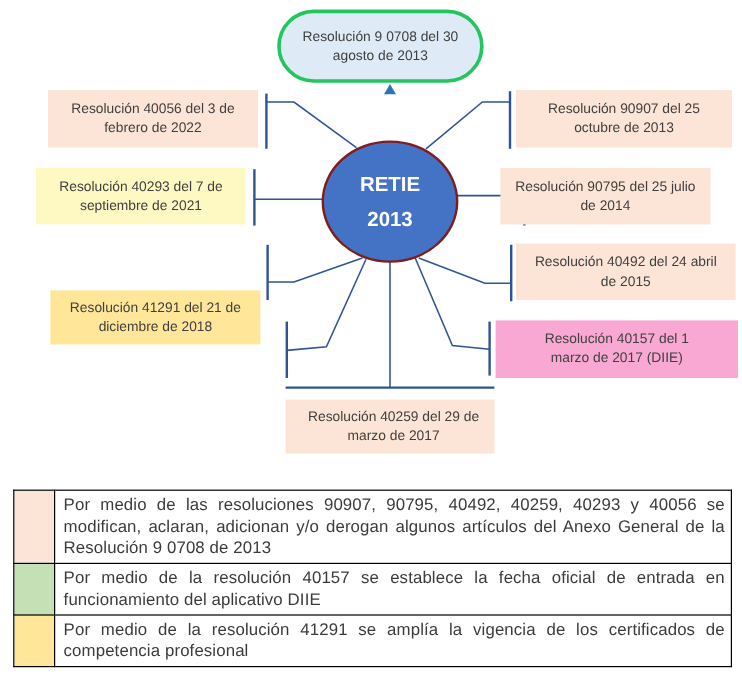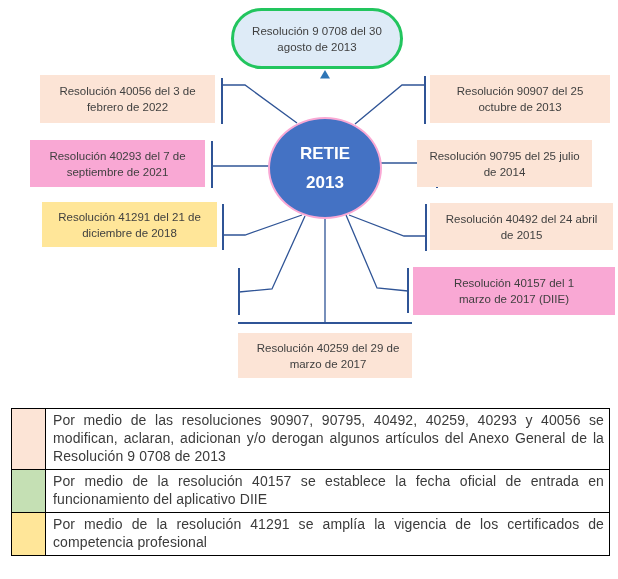--- a/index.html
+++ b/index.html
@@ -40,21 +40,21 @@
     background: #DEEBF7;
     border: 3px solid #22c55e;
     border-radius: 30.5px;
     z-index: 2;
   }
 
   .node-center {
     position: absolute;
     left: 268px; top: 117px; width: 114px; height: 102px;
     background: #4472C4;
-    border: 2px solid #f9a8d4;
+    border: 2px solid #7f1d1d;
     border-radius: 50%;
     z-index: 2;
     display: flex;
     flex-direction: column;
     align-items: center;
     justify-content: center;
     gap: 9px;
     color: #ffffff;
     font-weight: bold;
     font-size: 17px;
@@ -132,22 +132,22 @@
   </svg>
 
   <div class="node node-root" style="background-color: rgb(222, 235, 247);">Resolución 9 0708 del 30 agosto de 2013</div>
 
   <div class="node-center" style="background-color: rgb(68, 114, 196);">
     <span>RETIE</span>
     <span>2013</span>
   </div>
 
   <div class="node node-l1" style="background-color: rgb(252, 228, 214);">Resolución 40056 del 3 de febrero de 2022</div>
-  <div class="node node-l2" style="background-color: #f9a8d4;">Resolución 40293 del 7 de septiembre de 2021</div>
-  <div class="node node-l3" style="background-color: rgb(255, 230, 153);">Resolución 41291 del 21 de diciembre de 2018</div>
+  <div class="node node-l2" style="background-color: #fef9c3;">Resolución 40293 del 7 de septiembre de 2021</div>
+  <div class="node node-l3" style="background-color: rgb(255, 230, 153); margin-top: 40px;">Resolución 41291 del 21 de diciembre de 2018</div>
   <div class="node node-r1" style="background-color: rgb(252, 228, 214);">Resolución 90907 del 25 octubre de 2013</div>
   <div class="node node-r2" style="background-color: rgb(252, 228, 214);">Resolución 90795 del 25 julio de 2014</div>
   <div class="node node-r3" style="background-color: rgb(252, 228, 214);">Resolución 40492 del 24 abril de 2015</div>
   <div class="node node-r4" style="background-color: #f9a8d4;">Resolución 40157 del 1 marzo de 2017 (DIIE)</div>
   <div class="node node-b1" style="background-color: rgb(252, 228, 214); padding-left: 16px;">Resolución 40259 del 29 de marzo de 2017</div>
 
   <table class="legend">
     <tbody>
         <tr class="row-1">
       <td class="swatch" style="background-color: rgb(252, 228, 214);"></td>

